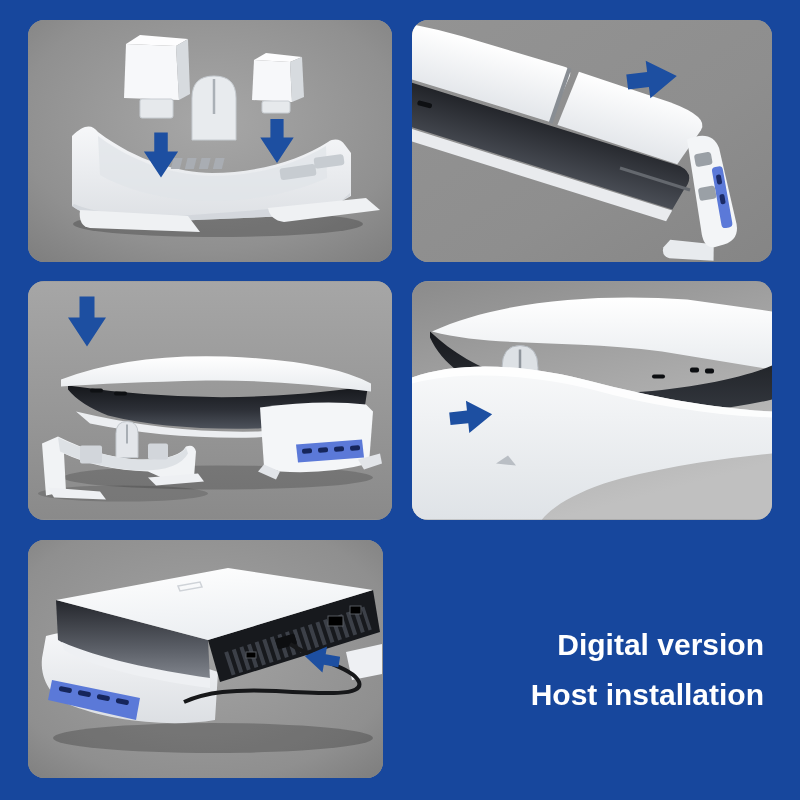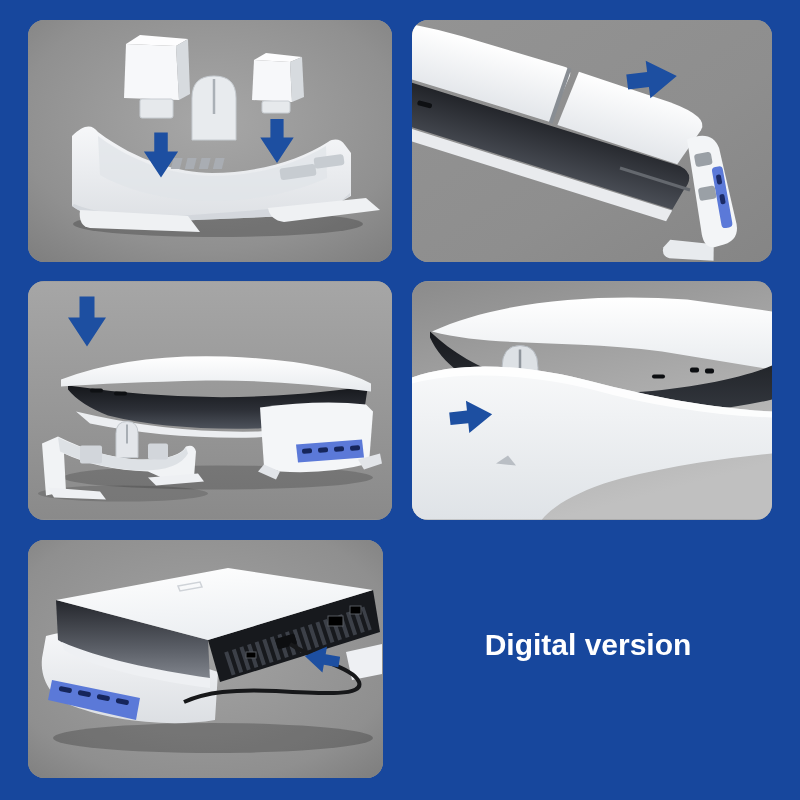--- a/index.html
+++ b/index.html
@@ -29,21 +29,21 @@
   .panel svg{display:block;width:100%;height:100%;}
   #panel1{left:28px;top:20px;width:364px;height:242px;}
   #panel2{left:412px;top:20px;width:360px;height:242px;}
   #panel3{left:28px;top:281px;width:364px;height:239px;}
   #panel4{left:412px;top:281px;width:360px;height:239px;}
   #panel5{left:28px;top:540px;width:355px;height:238px;}
   .arrow{fill:var(--arrow-blue);}
   .caption{
     position:absolute;
     left:412px;top:620px;width:352px;
-    text-align:center;
+    text-align:right;
     color:var(--caption-white);
     font-weight:bold;
     font-size:30px;
     line-height:50px;
     letter-spacing:0px;
   }
 </style>
 </head>
 <body>
 
@@ -335,13 +335,14 @@
       <rect x="248" y="96" width="20" height="11" rx="2" transform="rotate(-17 258 101)" fill="#0d0e10"></rect>
       <path d="M262,104 C290,122 326,128 331,142 C336,156 298,154 248,151 C206,149 178,152 156,162" fill="none" stroke="#17181a" stroke-width="4"></path>
     </g>
 
     <polygon class="arrow" points="-7.5,-25 7.5,-25 7.5,-4 19,-4 0,25 -19,-4 -7.5,-4" transform="translate(294 119) rotate(100) scale(0.7)"></polygon>
   </svg>
 </figure>
 
 <div class="caption">
   <div>Digital version</div>
+  <div>Host installation</div>
 </div>
 
 </body></html>

